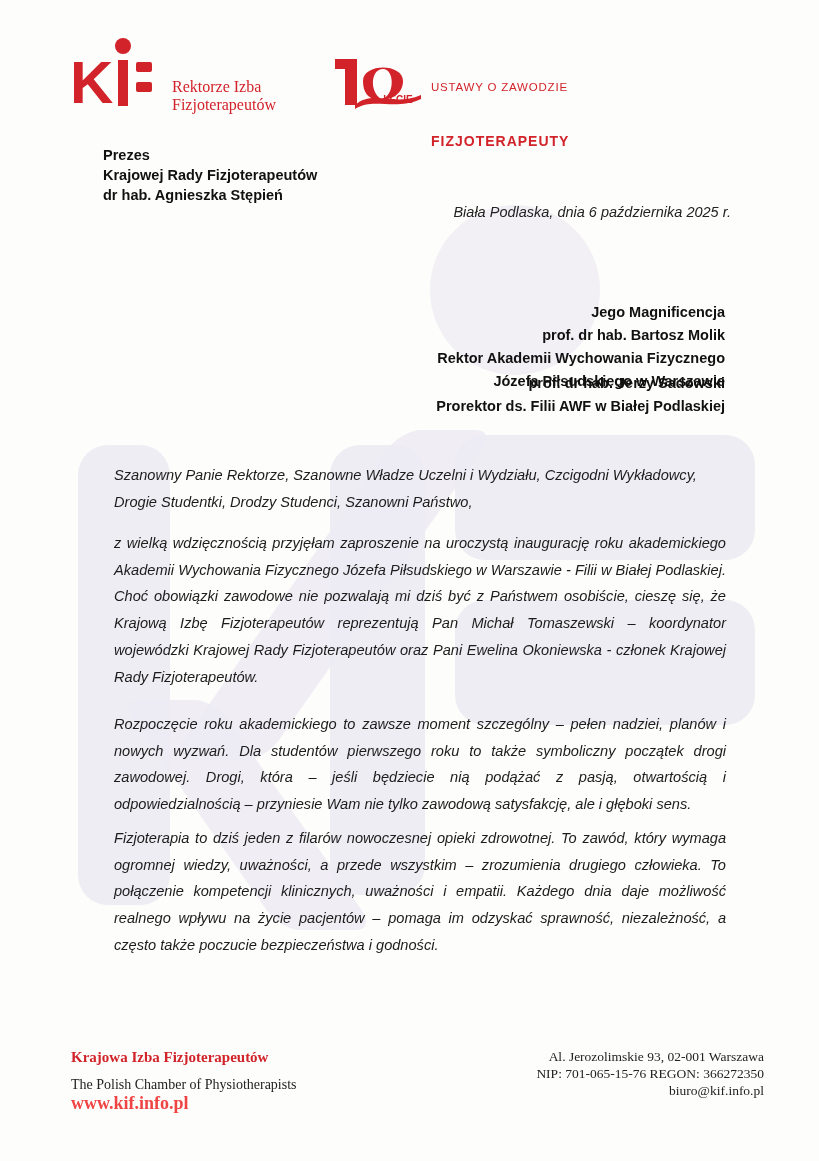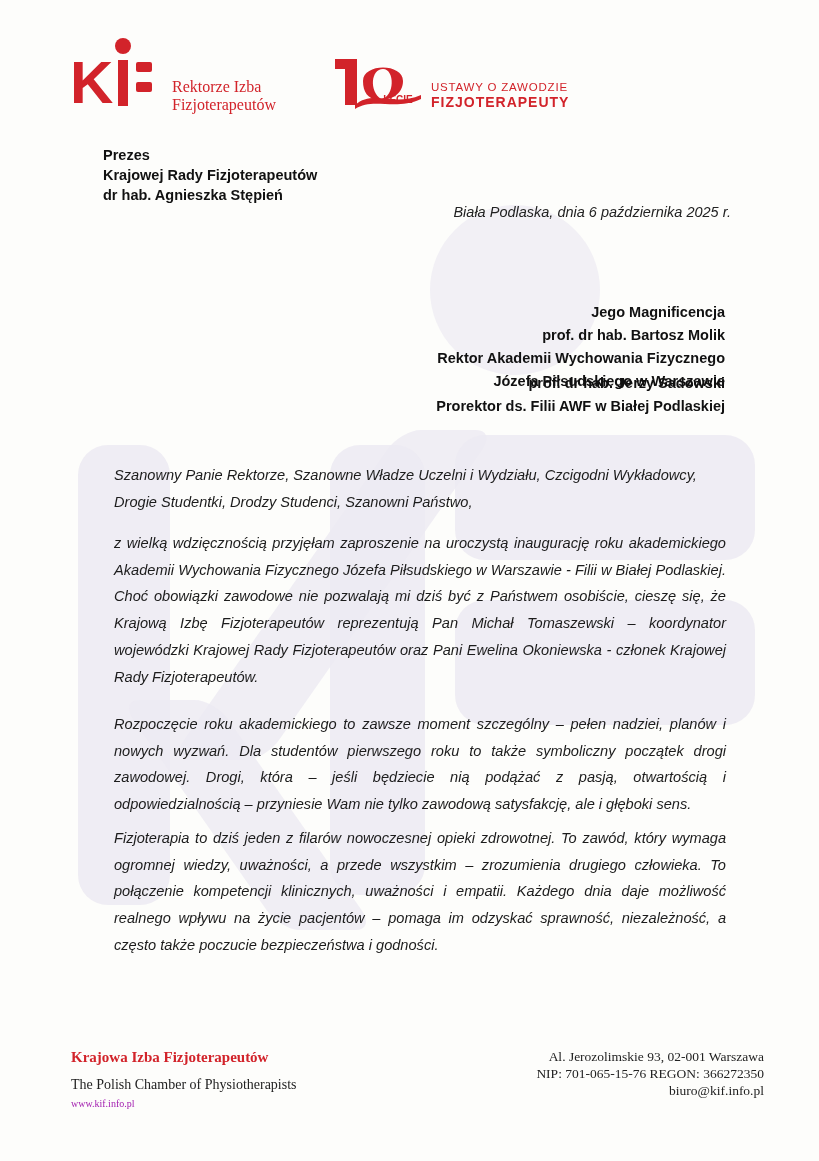--- a/index.html
+++ b/index.html
@@ -27,39 +27,39 @@
   .kif-i-stem { position: absolute; left: 48px; top: 22px; width: 10px; height: 46px; background: #d2232a; }
   .kif-i-dot { position: absolute; left: 45px; top: 0px; width: 16px; height: 16px; border-radius: 50%; background: #d2232a; }
   .kif-eq1 { position: absolute; left: 66px; top: 24px; width: 16px; height: 10px; background: #d2232a; border-radius: 2px; }
   .kif-eq2 { position: absolute; left: 66px; top: 44px; width: 16px; height: 10px; background: #d2232a; border-radius: 2px; }
   .kif-name { position: absolute; left: 172px; top: 78px; font-family: "Liberation Serif", serif; font-size: 16px; line-height: 18px; color: #d2232a; }
 
   .anniv-logo { position: absolute; left: 333px; top: 55px; width: 90px; height: 55px; }
   .anniv-lecie { position: absolute; left: 380px; top: 94px; font-size: 10px; font-weight: bold; color: #d2232a; }
   .anniv-text { position: absolute; left: 431px; top: 80px; color: #d2232a; }
   .anniv-t1 { font-size: 11.5px; letter-spacing: 0.8px; line-height: 14px; }
-  .anniv-t2 { font-size: 14px; font-weight: bold; letter-spacing: 1px; line-height: 17px; }
+  .anniv-t2 { font-size: 14px; font-weight: bold; letter-spacing: 1px; line-height: 17px; margin-top: 39px; }
 
   .sender { position: absolute; left: 103px; top: 145px; font-size: 14.5px; font-weight: bold; line-height: 20px; color: #111; }
   .date { position: absolute; right: 88px; top: 204px; font-style: italic; font-size: 14.5px; color: #222; }
   .recipient { position: absolute; right: 94px; text-align: right; font-weight: bold; font-size: 14.5px; line-height: 23px; color: #111; }
   .rcp1 { top: 257px; margin-top: 44px; }
   .rcp2 { top: 372px; }
 
   .body { position: absolute; left: 106px; width: 628px; font-style: italic; font-size: 14.6px; line-height: 26.7px; color: #1c1c1c; text-align: justify; }
   .p0 { top: 454px; text-align: left; }
   .p1 { top: 522px; }
   .p2 { top: 703px; }
   .p3 { top: 817px; }
   .body p { margin: 8px; }
 
   .footer-left { position: absolute; left: 71px; top: 1048px; font-family: "Liberation Serif", serif; line-height: 19px; }
   .fl1 { color: #d2232a; font-weight: bold; font-size: 15px; }
   .fl2 { color: #222; font-size: 14px; margin-top: 8px; }
-  .fl3 { color: #a21caf; font-weight: normal; font-size: 10px; }
+  .fl3 { color: #ef4444; font-weight: bold; font-size: 18px; }
   .footer-right { position: absolute; right: 55px; top: 1048px; text-align: right; font-family: "Liberation Serif", serif; font-size: 13.5px; line-height: 17px; color: #222; }
 </style>
 </head>
 <body>
 
 <div>
   <div class="wm wm-k-stem"></div>
   <div class="wm wm-k-arm1"></div>
   <div class="wm wm-k-arm2"></div>
   <div class="wm wm-i-stem"></div>

